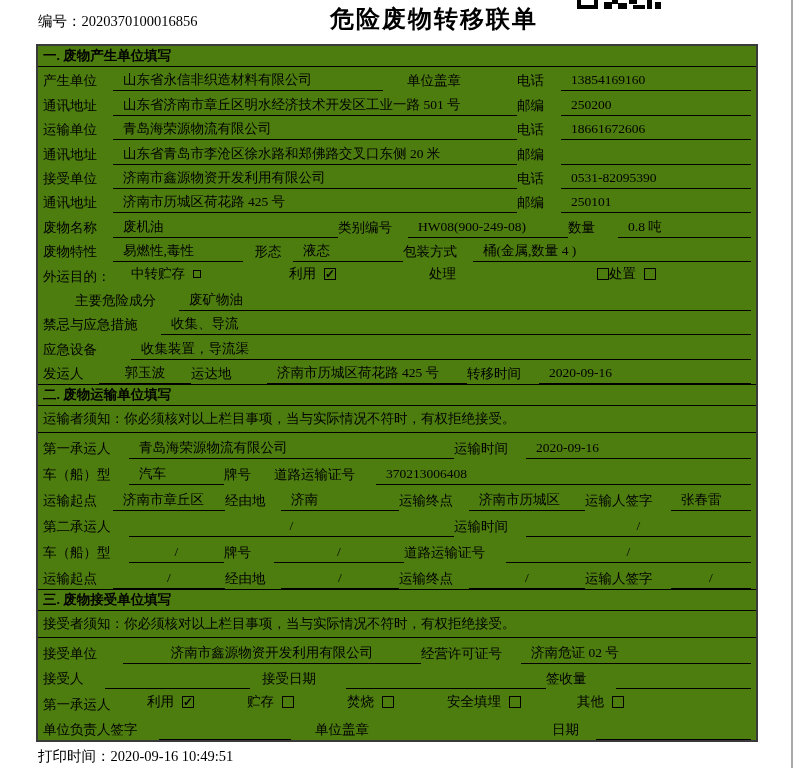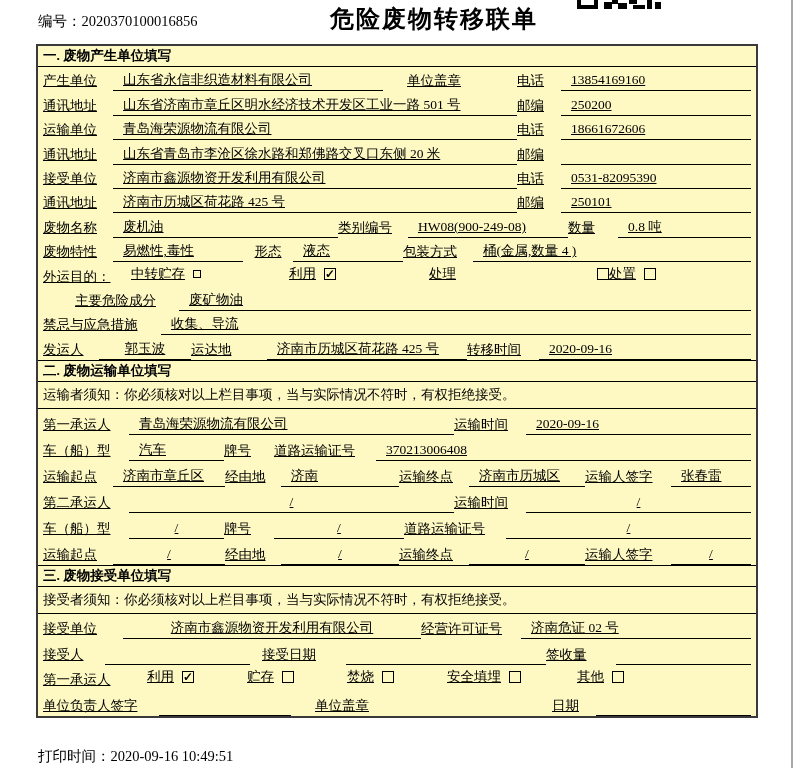--- a/index.html
+++ b/index.html
@@ -7,27 +7,27 @@
   body { font-family:"Liberation Serif","DejaVu Serif",serif; color:#000; }
   .page { position:relative; width:796px; height:768px; background:#fff; overflow:hidden; }
 
   
   .serial { position:absolute; left:38px; top:12px; font-size:14.5px; white-space:nowrap; }
   .title  { position:absolute; left:330px; top:3px; font-size:24px; font-weight:bold; letter-spacing:2px; white-space:nowrap; }
   .qr     { position:absolute; left:577px; top:0; }
   .page-edge { position:absolute; left:791px; top:0; width:2px; height:768px; background:#a8a8a8; }
 
   
-  .form-table { position:absolute; left:36px; top:44px; width:722px; border:2px solid #3a3a3a; background:#fef9c3; }
+  .form-table { position:absolute; left:36px; top:44px; width:722px; border:2px solid #3a3a3a; background:#4d7c0f; }
   .section { width:100%; }
   .section + .section { border-top:1.6px solid #000; }
   .sec-header { height:21px; display:flex; align-items:center; font-weight:bold; font-size:13.5px; padding-left:5px; border-bottom:1.2px solid #000; white-space:nowrap; }
   .note-row { height:27px; display:flex; align-items:center; padding-left:5px; font-size:13.5px; border-bottom:1px solid #000; white-space:nowrap; }
 
-  .frow { display:flex; align-items:flex-end; padding:0 5px;text-decoration:underline; }
+  .frow { display:flex; align-items:flex-end; padding:0 5px; }
   .s1 .frow { height:24.4px; }
   .s2 .frow { height:26px; }
   .s3 .frow { height:25.5px; }
 
   .lab { flex:0 0 auto; font-size:13.5px; line-height:20px; white-space:nowrap; overflow:hidden; }
   .txt { flex:0 0 auto; font-size:13.5px; line-height:20px; padding-left:24px; white-space:nowrap; overflow:hidden; }
   .fld { flex:0 0 auto; border-bottom:1px solid #000; font-size:13.5px; line-height:20px; padding-left:10px; white-space:nowrap; overflow:hidden;margin-top:45px; }
   .fld.flex { flex:1 1 auto; width:0; }
   .fld.center { text-align:center; padding-left:0; }
   .sp { flex:0 0 auto; }
@@ -139,20 +139,24 @@
         </div>
         <div class="frow">
           <span class="lab" style="width: 104px; margin-left: 32px;">主要危险成分</span>
           <span class="fld flex">废矿物油</span>
         </div>
         <div class="frow">
           <span class="lab" style="width: 118px;">禁忌与应急措施</span>
           <span class="fld flex">收集、导流</span>
         </div>
         <div class="frow">
+          <span class="lab" style="width: 88px;">应急设备</span>
+          <span class="fld flex">收集装置，导流渠</span>
+        </div>
+        <div class="frow">
           <span class="lab" style="width: 56px;">发运人</span>
           <span class="fld center" style="width: 92px;">郭玉波</span>
           <span class="lab" style="width: 76px;">运达地</span>
           <span class="fld" style="width: 200px;">济南市历城区荷花路 425 号</span>
           <span class="lab" style="width: 72px;">转移时间</span>
           <span class="fld flex">2020-09-16</span>
         </div>
       </div>
       <div class="section s2">
         <div class="sec-header">二. 废物运输单位填写</div>

